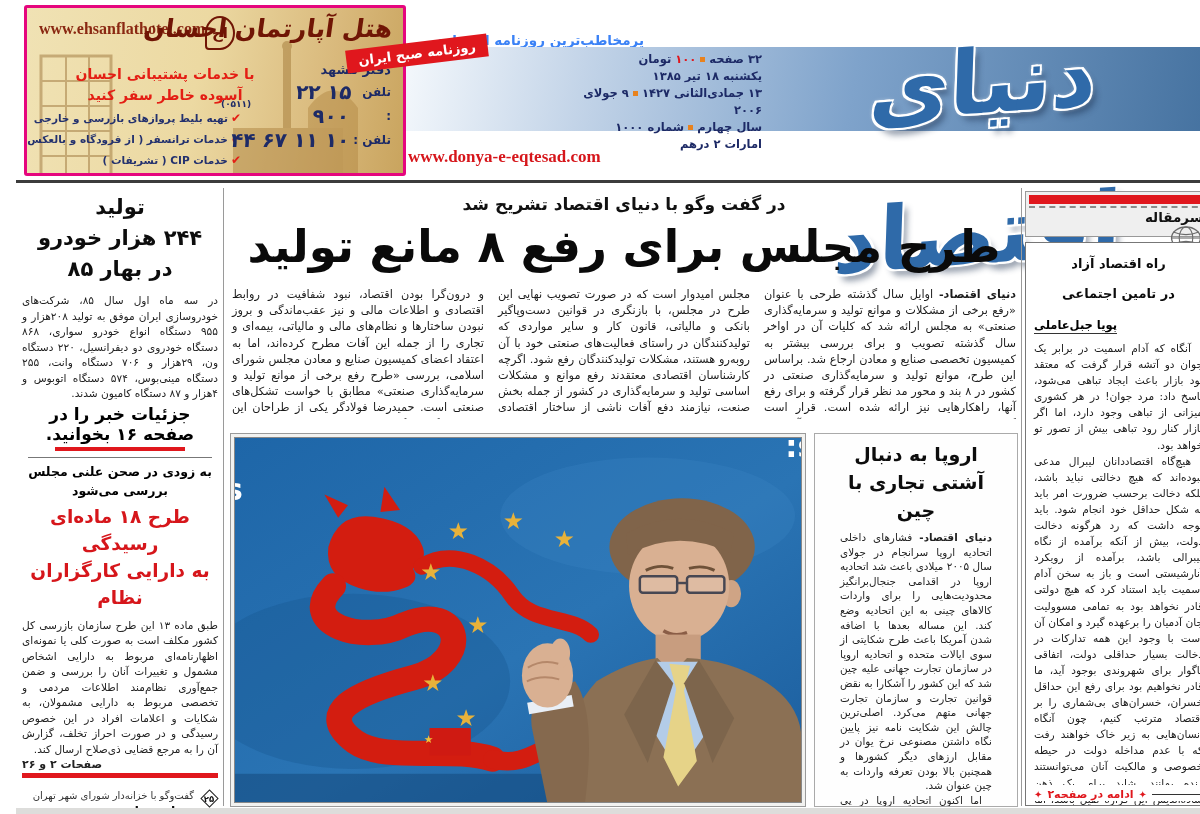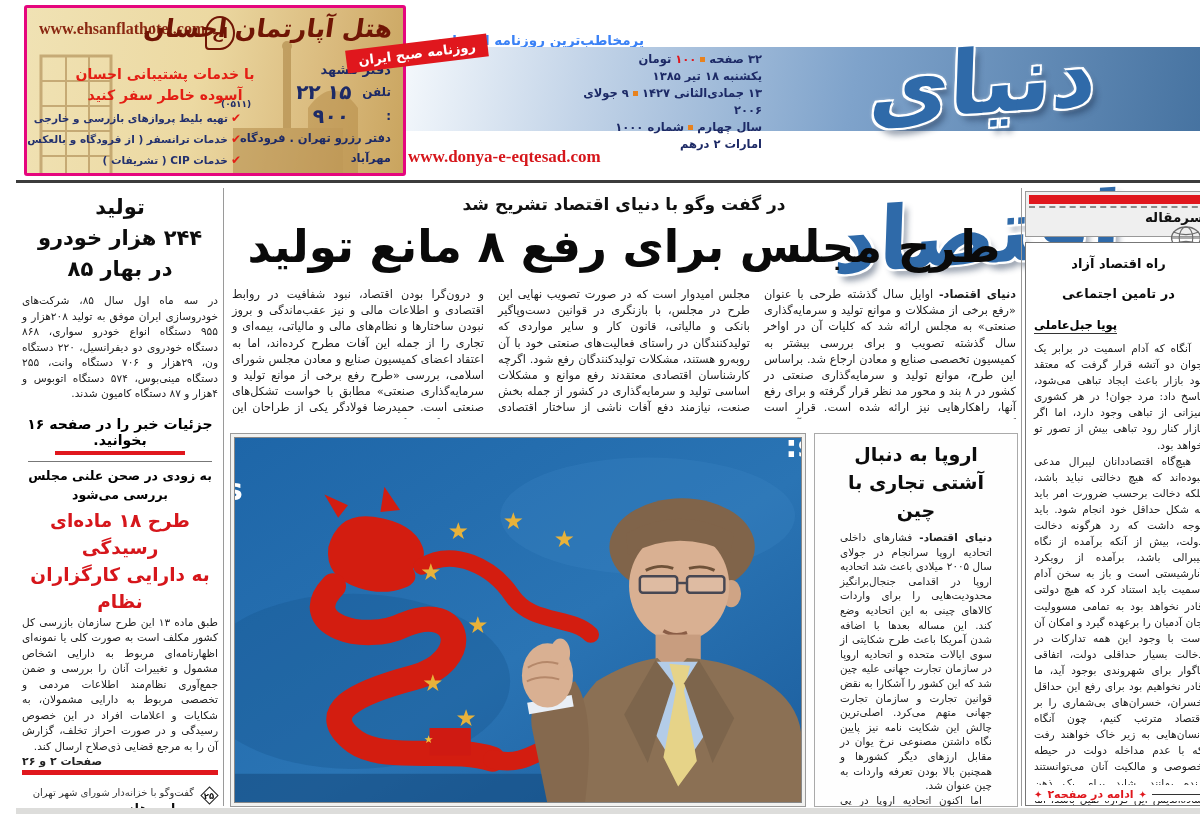--- a/index.html
+++ b/index.html
@@ -56,28 +56,28 @@
   
   .vline { position:absolute; top:188px; bottom:8px; width:1px; background:#9a9a9a; }
   .vline.v1 { left:207px; } .vline.v2 { left:1005px; }
   .bottom-strip { position:absolute; left:0; bottom:0; width:1200px; height:6px; background:#dddddb; }
 
   
   .leftcol { position:absolute; left:6px; top:192px; width:196px; }
   .car-title { font-size:21px; font-weight:bold; text-align:center; line-height:31px;
                white-space:pre-line; color:#0d0d0d; }
   .car-body { margin-top:8px; font-size:10.6px; line-height:15.5px; text-align:justify; color:#222; }
-  .car-note { font-size:14px; font-weight:bold; text-align:center; margin-top:14px; }
+  .car-note { font-size:17px; font-weight:bold; text-align:center; margin-top:2px; }
   .red-underline { width:130px; height:4px; background:#e0171d; margin:3px auto 6px auto; }
   .thin-div { border-top:1px solid #777; margin:4px 6px; }
   .assets-kicker { font-size:12.5px; font-weight:bold; text-align:center; line-height:19px;
                    white-space:pre-line; margin-top:4px; }
   .assets-title { font-size:18.5px; font-weight:bold; color:#d6161b; text-align:center;
                   line-height:27px; white-space:pre-line; margin-top:3px; }
-  .assets-body { font-size:10.6px; line-height:15.5px; text-align:justify; color:#222; }
+  .assets-body { margin-top:7px; font-size:10.6px; line-height:15.5px; text-align:justify; color:#222; }
   .pages-ref { font-weight:bold; font-size:11px; float:left; }
   .fat-red-rule { clear:both; height:5px; background:#e0171d; margin:7px 0 6px 0; }
   .news-item { position:relative; padding:5px 24px 4px 0; }
   .news-badge { position:absolute; right:2px; top:8px; width:13px; height:13px; border:1.4px solid #222;
                 transform:rotate(45deg); display:flex; align-items:center; justify-content:center; background:#fff; }
   .news-badge i { transform:rotate(-45deg); font-style:normal; font-size:8.5px; font-weight:bold; color:#111; }
   .news-kicker { font-size:10px; color:#333; line-height:14px; }
   .news-kicker:empty { display:none; }
   .news-title { font-size:12.5px; font-weight:bold; color:#0d0d0d; line-height:18px; }
 
@@ -153,21 +153,20 @@
       <div class="ad-service"><span class="chk">✔</span><span>خدمات ترانسفر ( از فرودگاه و بالعکس )</span></div>
       <div class="ad-service"><span class="chk">✔</span><span>خدمات CIP ( تشریفات )</span></div>
     </div>
     <div class="ad-offices">
       <div class="ad-office-name">دفتر مشهد</div>
       <div class="phone-row">
         <span class="lbl">تلفن :</span>
         <span class="num">۲۲ ۱۵ ۹۰۰</span>
         <span class="code">(۰۵۱۱)</span>
       </div>
-      <div class="ad-office-name small">دفتر رزرو تهران . فرودگاه مهرآباد</div>
       <div class="phone-row">
         <span class="lbl">تلفن :</span>
         <span class="num">۴۴ ۶۷ ۱۱ ۱۰</span>
 
       </div>
 
     </div>
   </div>
 
   <div class="tagline">پرمخاطب‌ترین روزنامه اقتصادی</div>

